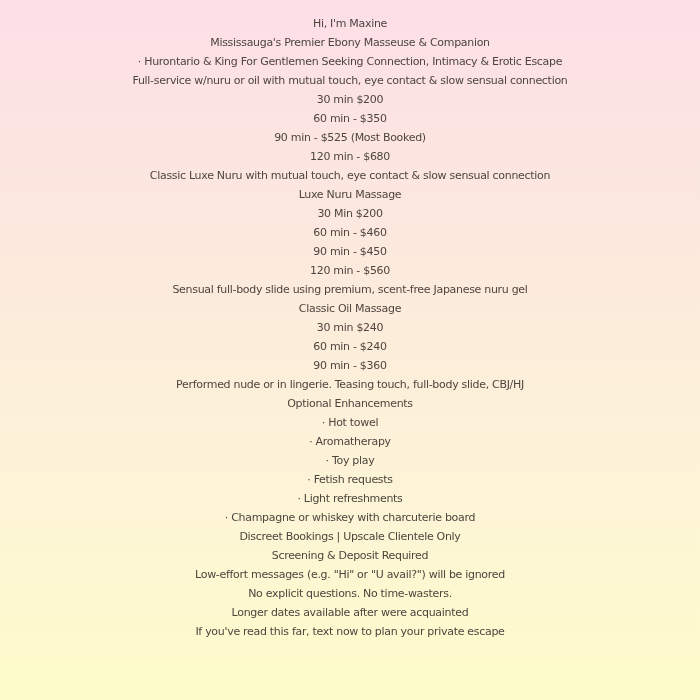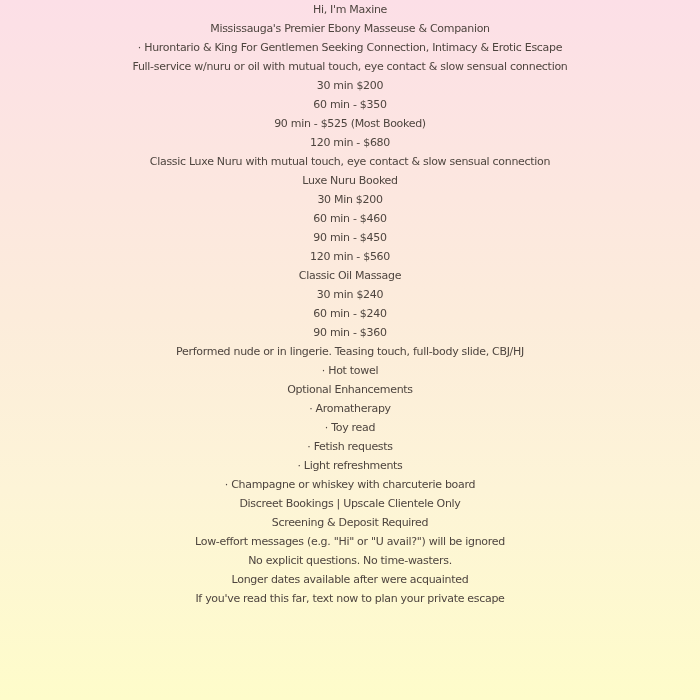--- a/index.html
+++ b/index.html
@@ -5,21 +5,21 @@
   html, body {
     margin: 0;
     padding: 0;
   }
   .poster {
     position: relative;
     width: 700px;
     height: 700px;
     overflow: hidden;
     box-sizing: border-box;
-    padding-top: 0;
+    padding-top: 14px;
     background: linear-gradient(180deg,
       #fcdfe7 0%,
       #fce7df 28%,
       #fcecdb 45%,
       #fdf4d7 70%,
       #fefcca 100%);
     font-family: "DejaVu Sans", sans-serif;
     color: #4e453f;
     text-align: center;
   }
@@ -41,36 +41,37 @@
   <div class="line">Mississauga's Premier Ebony Masseuse &amp; Companion</div>
   <div class="line">· Hurontario &amp; King For Gentlemen Seeking Connection, Intimacy &amp; Erotic Escape</div>
 
   <div class="line">Full-service w/nuru or oil with mutual touch, eye contact &amp; slow sensual connection</div>
   <div class="line">30 min $200</div>
   <div class="line">60 min - $350</div>
   <div class="line">90 min - $525 (Most Booked)</div>
   <div class="line">120 min - $680</div>
   <div class="line">Classic Luxe Nuru with mutual touch, eye contact &amp; slow sensual connection</div>
 
-  <div class="line">Luxe Nuru Booked</div>
+  <div class="line">Luxe Nuru Massage</div>
   <div class="line">30 Min $200</div>
   <div class="line">60 min - $460</div>
   <div class="line">90 min - $450</div>
   <div class="line">120 min - $560</div>
+  <div class="line">Sensual full-body slide using premium, scent-free Japanese nuru gel</div>
 
   <div class="line">Classic Oil Massage</div>
   <div class="line">30 min $240</div>
   <div class="line">60 min - $240</div>
   <div class="line">90 min - $360</div>
   <div class="line">Performed nude or in lingerie. Teasing touch, full-body slide, CBJ/HJ</div>
 
+  <div class="line">Optional Enhancements</div>
   <div class="line">· Hot towel</div>
-  <div class="line">Optional Enhancements</div>
   <div class="line">· Aromatherapy</div>
-  <div class="line">· Toy read</div>
+  <div class="line">· Toy play</div>
   <div class="line">· Fetish requests</div>
   <div class="line">· Light refreshments</div>
   <div class="line">· Champagne or whiskey with charcuterie board</div>
 
   <div class="line">Discreet Bookings | Upscale Clientele Only</div>
   <div class="line">Screening &amp; Deposit Required</div>
   <div class="line">Low-effort messages (e.g. "Hi" or "U avail?") will be ignored</div>
   <div class="line">No explicit questions. No time-wasters.</div>
   <div class="line">Longer dates available after were acquainted</div>
 

